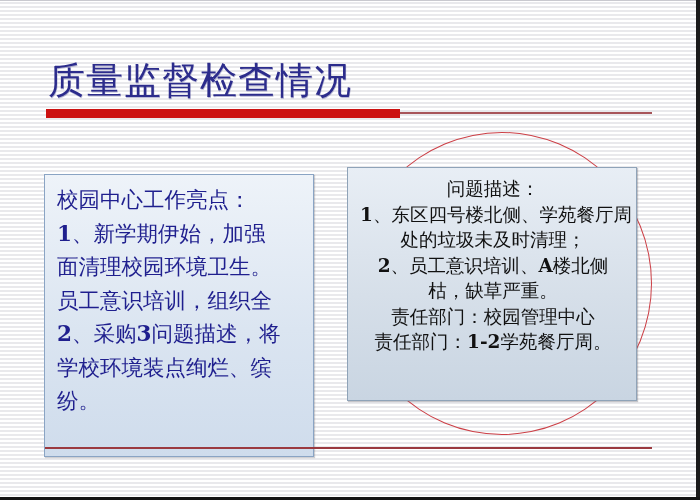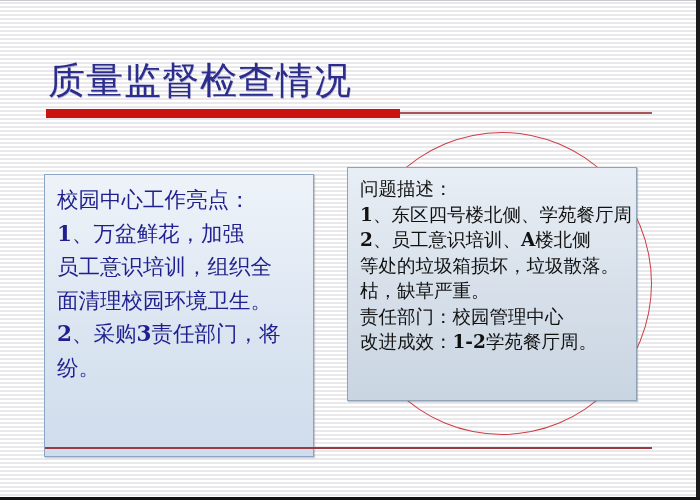--- a/index.html
+++ b/index.html
@@ -135,21 +135,21 @@
     width: 290px;
     height: 234px;
     border: 1.4px solid #8fa3b8;
     background: linear-gradient(to bottom, #e8eef5 0%, #d6dfe9 55%, #c9d5e2 100%);
     box-shadow: 1px 1px 1px rgba(110,110,120,0.4);
     font-size: 18.5px;
     line-height: 25.5px;
     color: #111111;
   }
 
-  .box-right .line { white-space: nowrap; }
+  .box-right .line { white-space: nowrap; text-align: center; }
   .box-left .line  { white-space: nowrap; }
 
   .b { font-weight: bold; }
 
   
   .line { display: block; }
 </style>
 </head>
 <body>
 
@@ -158,34 +158,35 @@
   <div class="edge-top"></div>
 
   <div class="ellipse"></div>
 
   <div class="title">质量监督检查情况</div>
   <div class="title-rule-thick"></div>
   <div class="title-rule-thin"></div>
 
   <div class="textbox box-left">
     <span class="line">校园中心工作亮点：</span>
-    <span class="line"><span class="b">1</span><span>、万盆鲜花，加强</span></span>
+    <span class="line"><span class="b">1</span><span>、新学期伊始，加强</span></span>
+    <span class="line">面清理校园环境卫生。</span>
     <span class="line">员工意识培训，组织全</span>
-    <span class="line">面清理校园环境卫生。</span>
-    <span class="line"><span class="b">2</span><span>、采购</span><span class="b">3</span><span>责任部门，将</span></span>
+    <span class="line"><span class="b">2</span><span>、采购</span><span class="b">3</span><span>问题描述，将</span></span>
+    <span class="line">学校环境装点绚烂、缤</span>
     <span class="line">纷。</span>
   </div>
 
   <div class="textbox box-right">
     <span class="line">问题描述：</span>
     <span class="line"><span class="b">1</span><span>、东区四号楼北侧、学苑餐厅周</span></span>
+    <span class="line">处的垃圾未及时清理；</span>
     <span class="line"><span class="b">2</span><span>、员工意识培训、</span><span class="b">A</span><span>楼北侧</span></span>
-    <span class="line">等处的垃圾箱损坏，垃圾散落。</span>
     <span class="line">枯，缺草严重。</span>
     <span class="line">责任部门：校园管理中心</span>
-    <span class="line"><span>改进成效：</span><span class="b">1-2</span><span>学苑餐厅周。</span></span>
+    <span class="line"><span>责任部门：</span><span class="b">1-2</span><span>学苑餐厅周。</span></span>
   </div>
 
   <div class="bottom-rule"></div>
 
   <div class="edge-right"></div>
   <div class="edge-bottom"></div>
 </div>
 
 </body></html>

